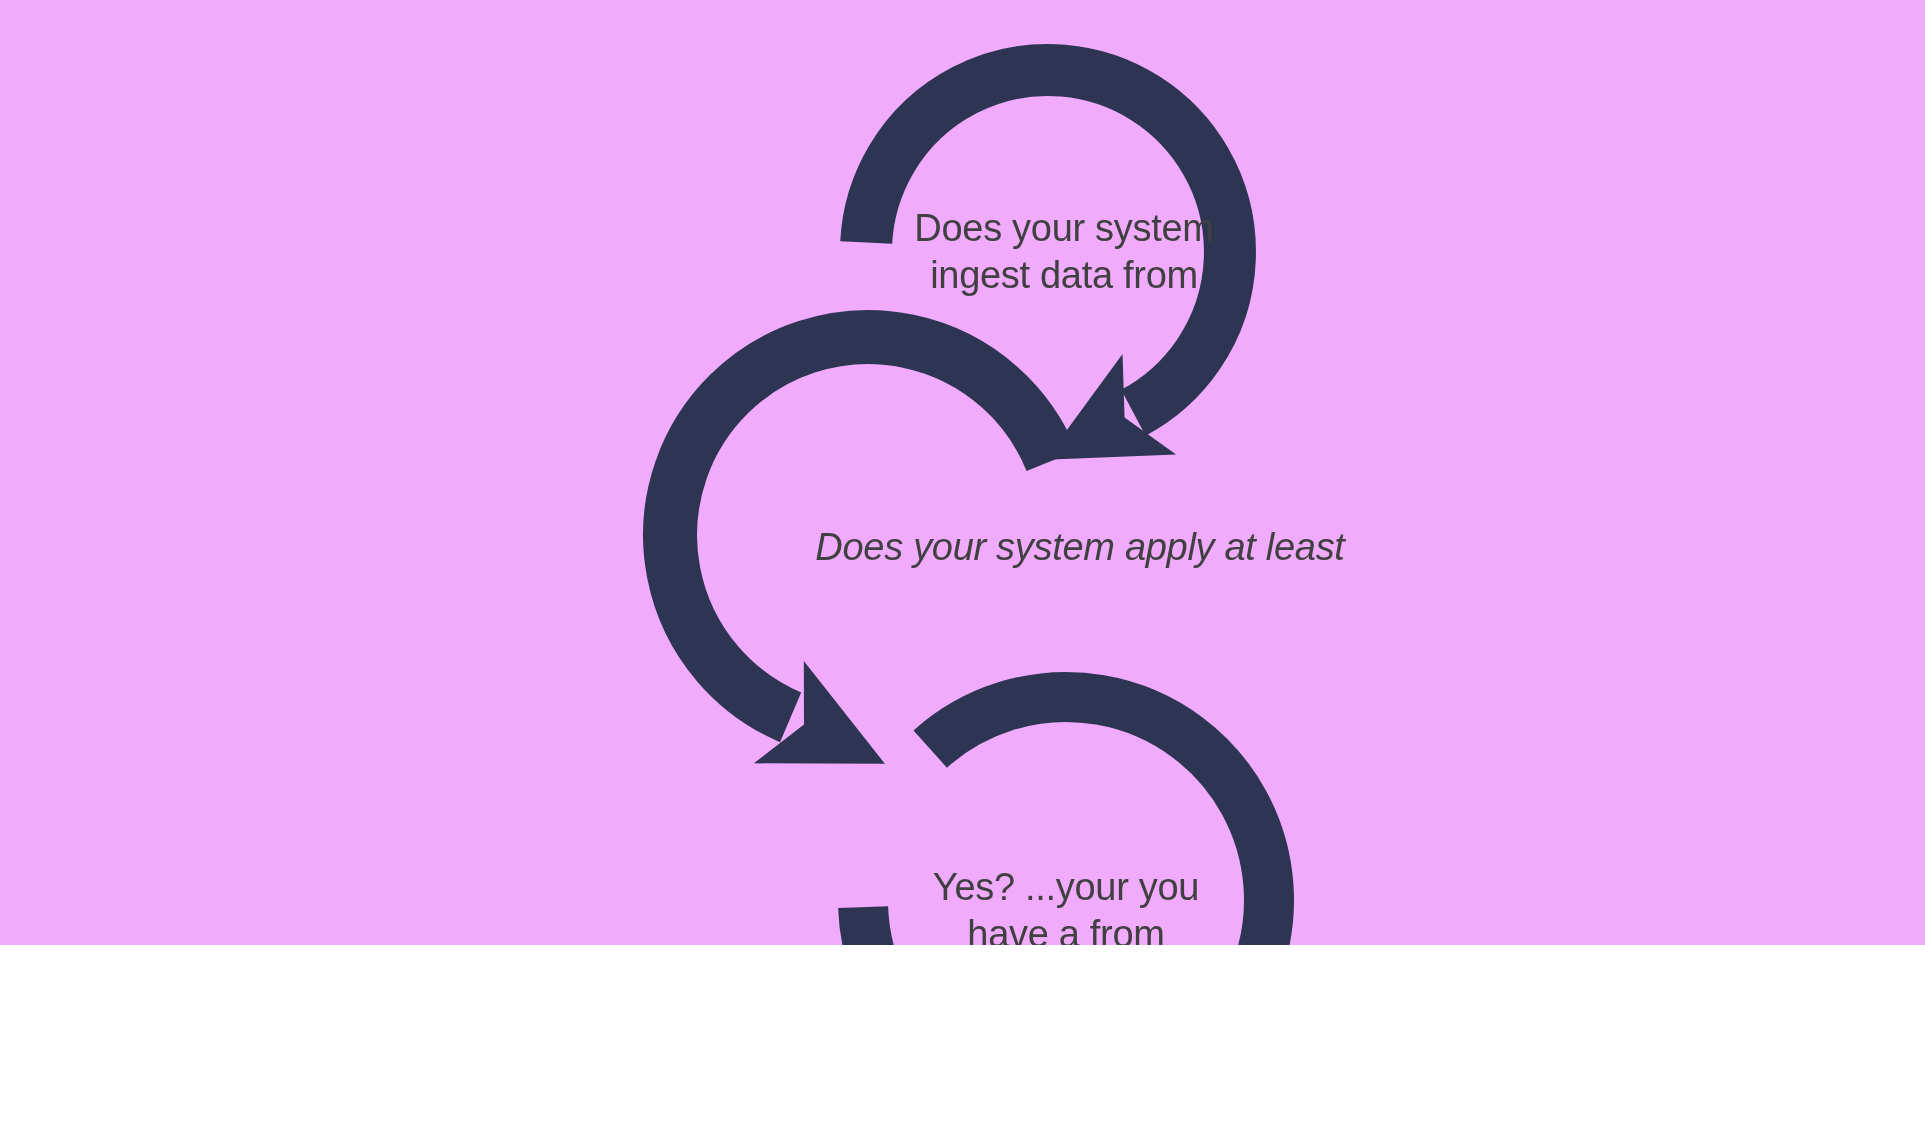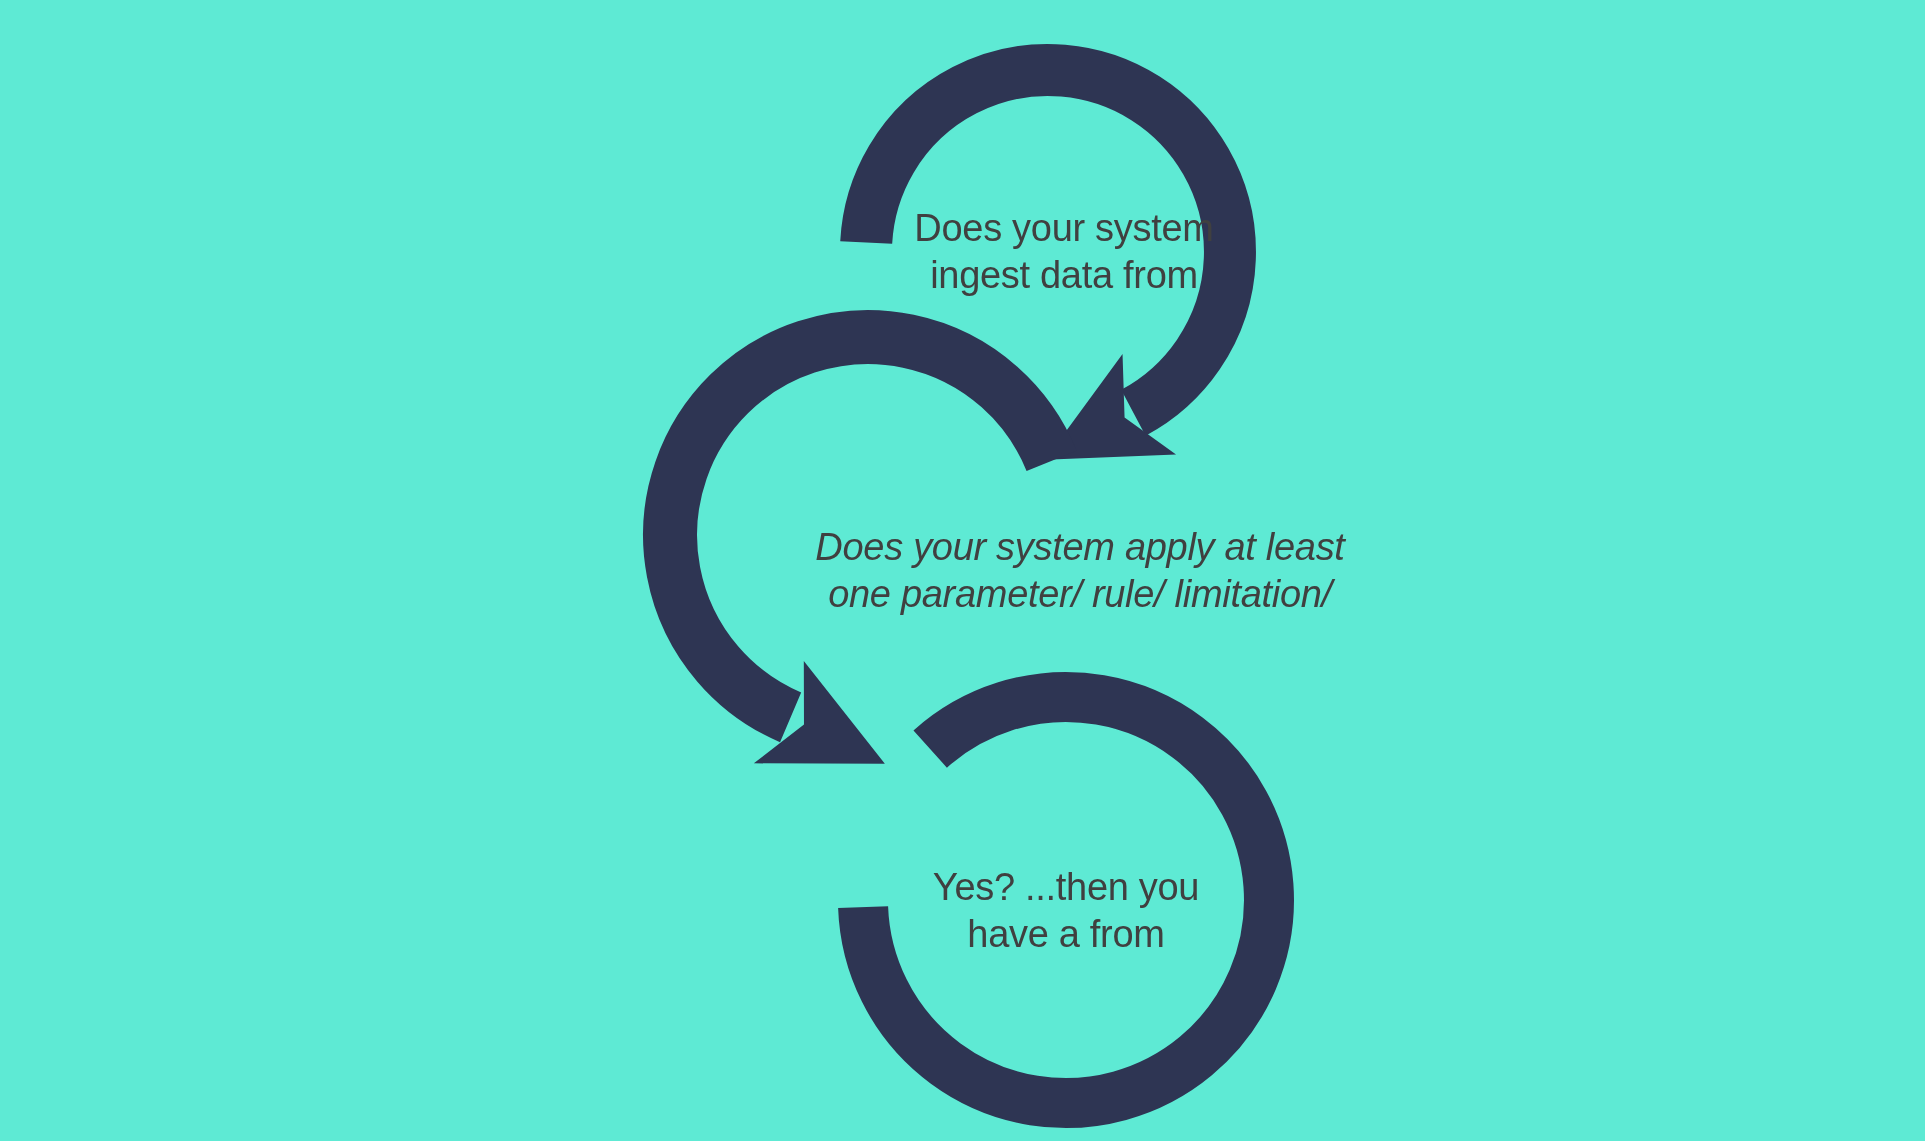--- a/index.html
+++ b/index.html
@@ -3,22 +3,22 @@
 <meta charset="utf-8">
 <style>
   html, body {
     margin: 0;
     padding: 0;
     background: #ffffff;
   }
   .canvas {
     position: relative;
     width: 1925px;
-    height: 1141px;
-    background: #5eead4;
+    height: 945px;
+    background: #f0abfc;
     overflow: hidden;
     font-family: "Liberation Sans", sans-serif;
   }
   .diagram-svg {
     position: absolute;
     left: 0;
     top: 0;
     width: 1925px;
     height: 1141px;
   }
@@ -59,21 +59,20 @@
     </g>
   </svg>
 
   <div class="step-text text-1">
     <div class="line">Does your system</div>
     <div class="line">ingest data from</div>
   </div>
 
   <div class="step-text text-2">
     <div class="line">Does your system apply at least</div>
-    <div class="line">one parameter/ rule/ limitation/</div>
   </div>
 
   <div class="step-text text-3">
-    <div class="line">Yes? ...then you</div>
+    <div class="line">Yes? ...your you</div>
     <div class="line">have a from</div>
   </div>
 
 </div>
 
 </body></html>

